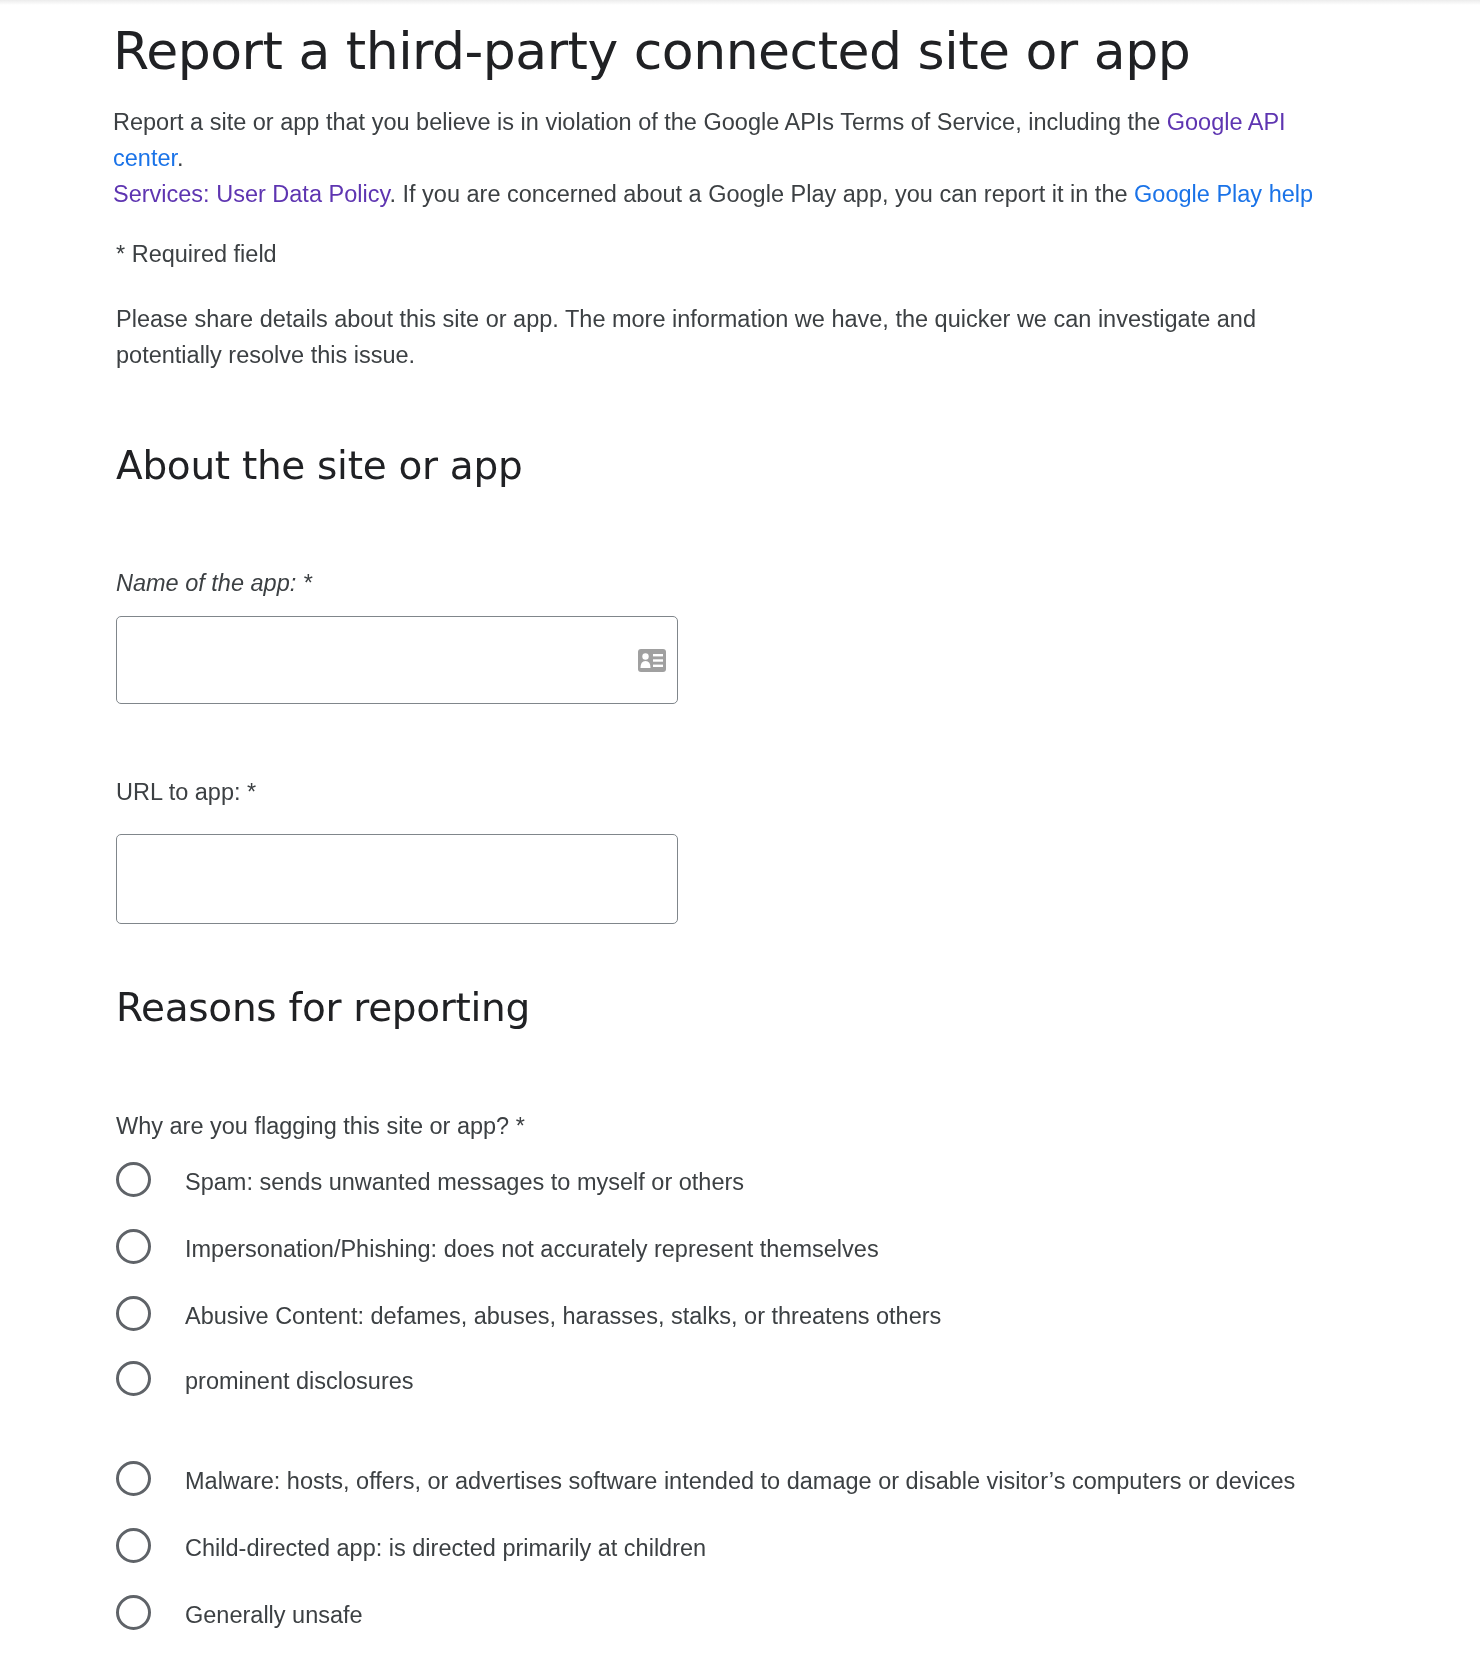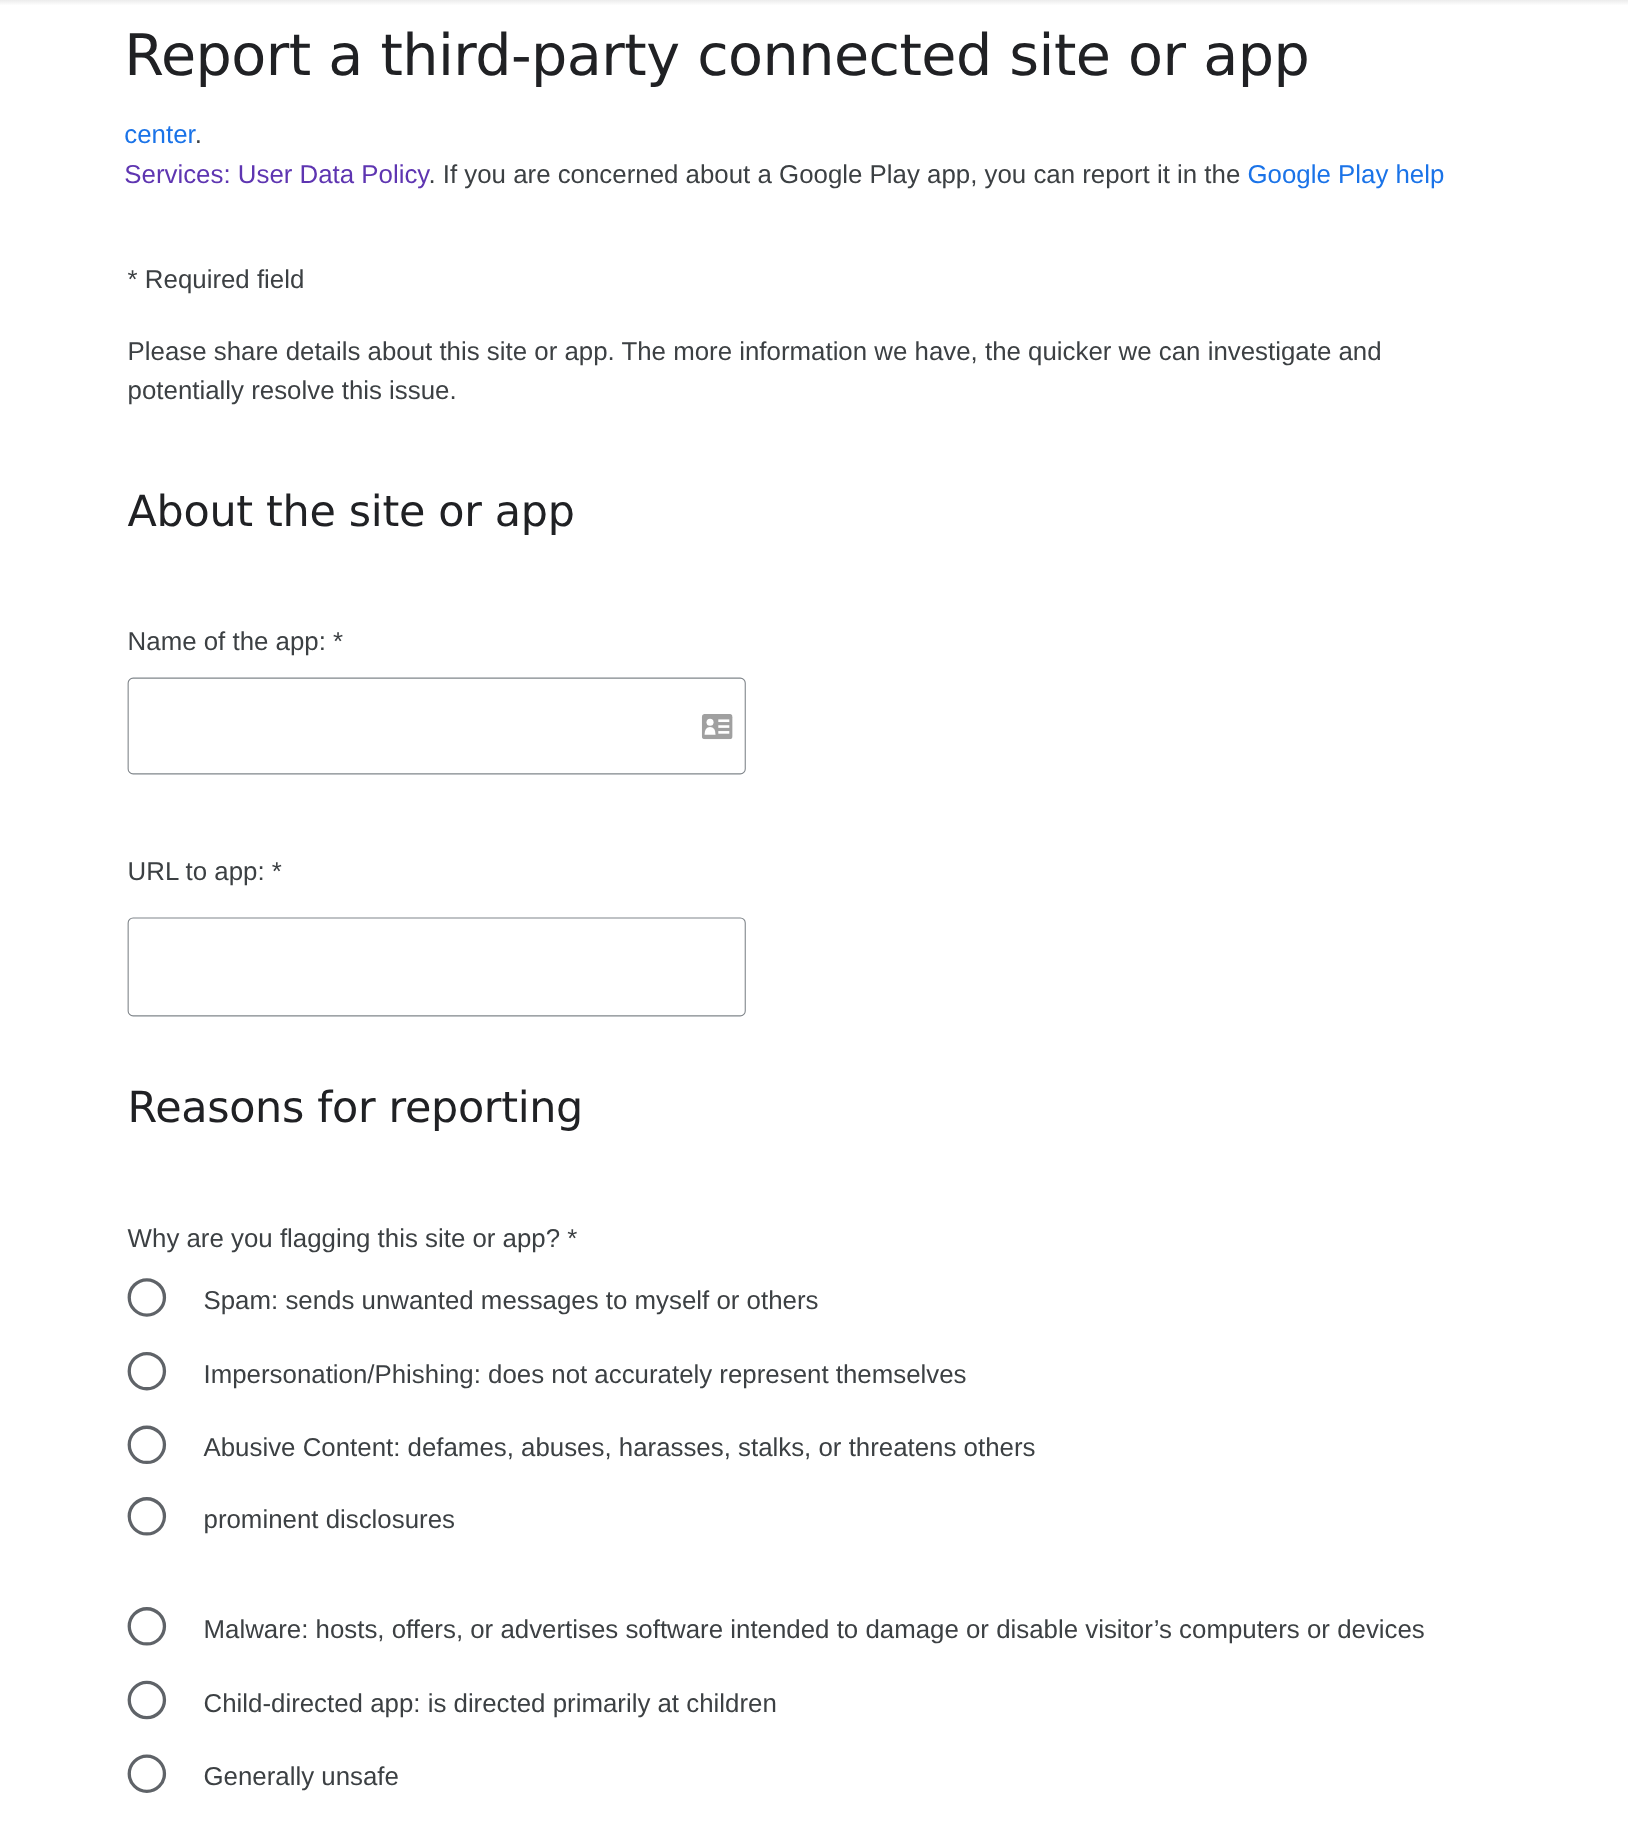--- a/index.html
+++ b/index.html
@@ -70,21 +70,21 @@
     letter-spacing: -0.3px;
   }
   .h-about { left: 116px; top: 441px; }
   .h-reasons { left: 116px; top: 983px; text-align: right; }
   .field-label {
     margin: 0;
     font-size: 23.5px;
     line-height: 32px;
     white-space: nowrap;
   }
-  .lbl-name { left: 116px; top: 567px; }
+  .lbl-name { left: 116px; top: 567px; font-style: italic; }
   .lbl-url { left: 116px; top: 776px; }
   .lbl-why { left: 116px; top: 1110px; }
   .text-input {
     box-sizing: border-box;
     width: 562px;
     height: 88px;
     border: 1.5px solid #80868b;
     border-radius: 5px;
     background: #ffffff;
     font-size: 22px;
@@ -133,20 +133,21 @@
   .radio-label .line { display: block; }
 </style>
 </head>
 <body>
 
 <div class="top-shadow"></div>
 
 <h1 class="abs page-title">Report a third-party connected site or app</h1>
 
 <p class="abs intro">
+  <span class="line"><span>Report a site or app that you believe is in violation of the Google APIs Terms of Service, including the </span><a class="link-visited">Google API</a></span>
   <span class="line"><a class="link">center</a><span>.</span></span>
   <span class="line"><a class="link-visited">Services: User Data Policy</a><span>. If you are concerned about a Google Play app, you can report it in the </span><a class="link">Google Play help</a></span>
 </p>
 
 <p class="abs required-note">* Required field</p>
 
 <p class="abs details-note">
   <span class="line">Please share details about this site or app. The more information we have, the quicker we can investigate and</span>
   <span class="line">potentially resolve this issue.</span>
 </p>

